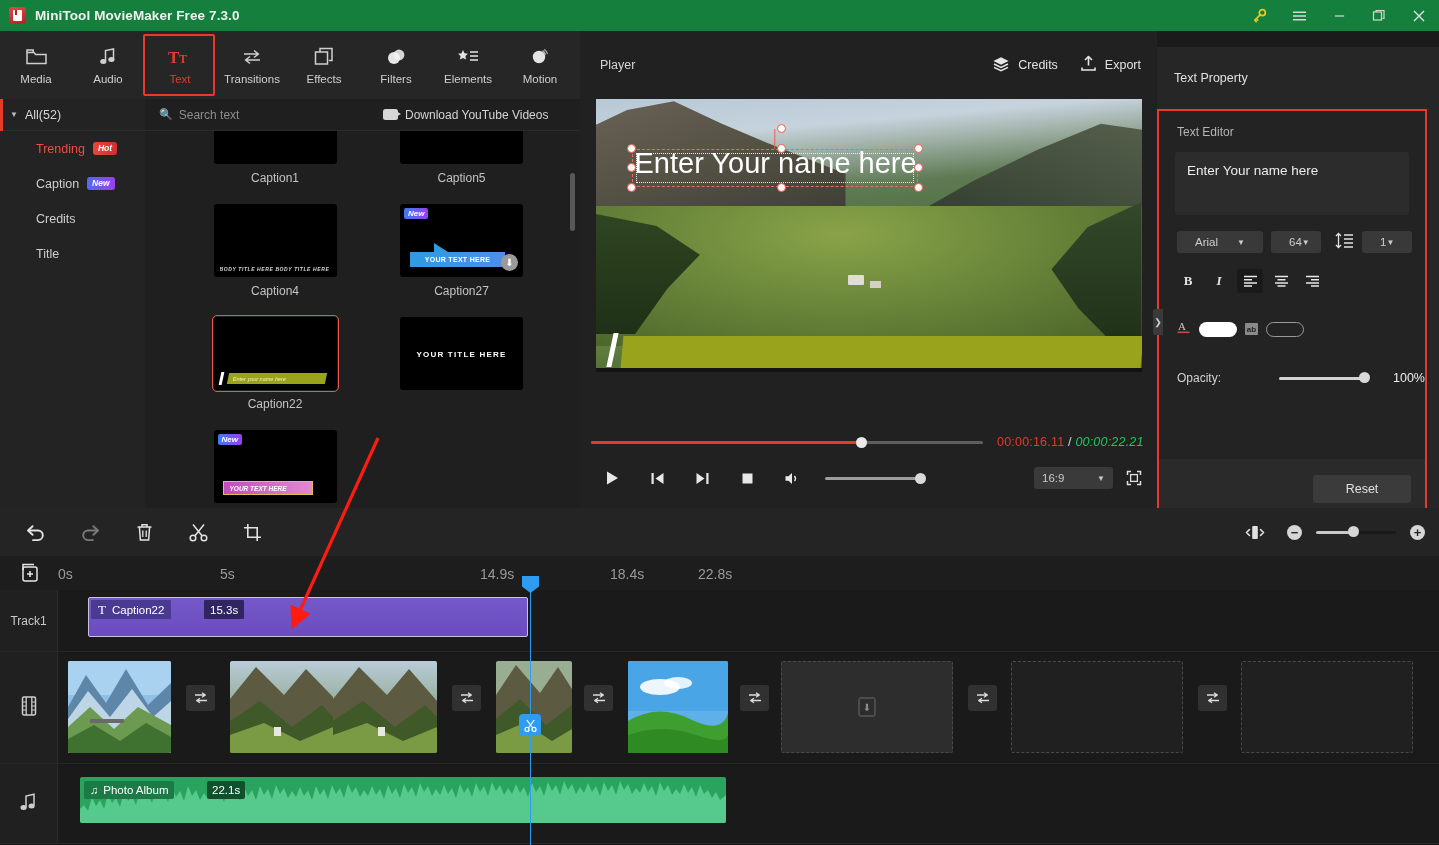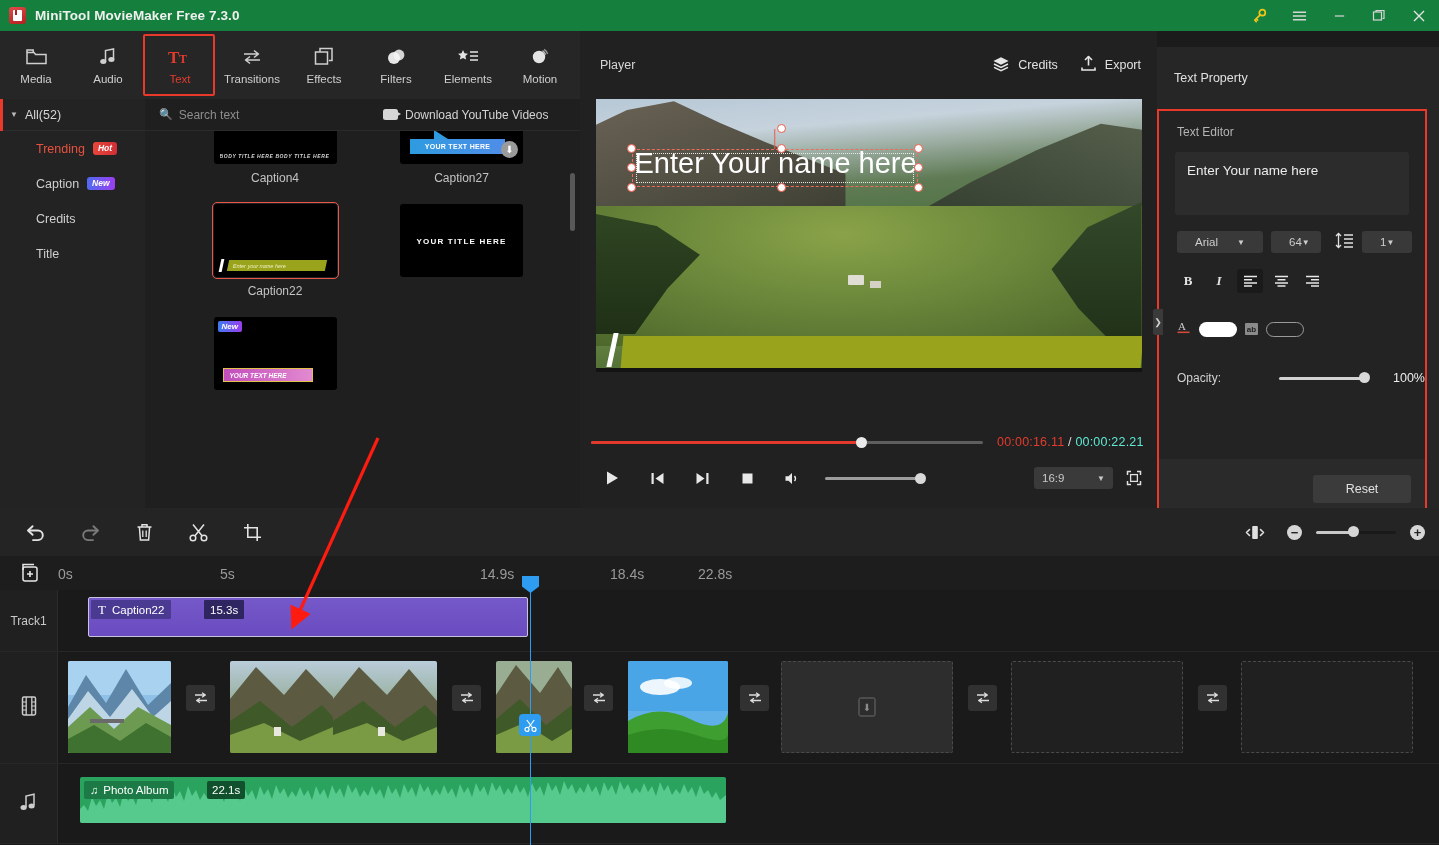--- a/index.html
+++ b/index.html
@@ -134,21 +134,21 @@
   .rotstem { position:absolute; left:50%; top:-20px; width:1.5px; height:20px; background:#ef5a4a;
      transform:translateX(-50%);}
 
   
   .pbar { position:absolute; left:0; right:0; bottom:56px; height:20px; display:flex; align-items:center; padding:0 8px;}
   .track { position:relative; width:392px; height:3px; background:#5e5e5e; border-radius:2px; margin-left:3px;}
   .track .fill{ position:absolute; left:0; top:0; height:3px; width:272px; background:#e23b2e; border-radius:2px;}
   .track .knob{ position:absolute; left:265px; top:-4px; width:11px; height:11px; border-radius:50%; background:#eaeaea;}
   .times{ margin-left:14px; font-size:12.5px; letter-spacing:.2px; white-space:nowrap;}
   .times .cur{ color:#e23b2e;}
-  .times .tot{ color:#5eead4;}
+  .times .tot{ color:#22c55e;font-style:italic;}
   .pctrl{ position:absolute; left:0; right:0; bottom:16px; height:28px; display:flex; align-items:center; padding:0 10px; gap:0;}
   .pbtn{ width:45px; height:28px; display:flex; align-items:center; justify-content:center; color:#e6e6e6;}
   .volbar{ position:relative; width:100px; height:3px; background:#9d9d9d; border-radius:2px; margin-left:10px;}
   .volbar .vknob{ position:absolute; right:-1px; top:-4px; width:11px; height:11px; border-radius:50%; background:#d9d9d9;}
   .ratio{ margin-left:auto; display:flex; align-items:center; gap:8px;}
   .ratiosel{ width:79px; height:22px; background:#3a3a3a; border-radius:3px; display:flex;
      align-items:center; justify-content:space-between; padding:0 8px; font-size:11.5px; color:#c9c9c9;}
   .fsbtn{ width:26px; height:26px; display:flex; align-items:center; justify-content:center; color:#e0e0e0;}
 
   
@@ -401,20 +401,28 @@
       </div>
       <div class="ytdl">
         <span class="ytbox"></span>
         <span>Download YouTube Videos</span>
       </div>
     </div>
 
     <div class="grid">
       <div class="gridinner">
 
+        <div class="cell">
+          <div class="thumb"></div>
+          <div class="clabel">Caption1</div>
+        </div>
+        <div class="cell">
+          <div class="thumb"></div>
+          <div class="clabel">Caption5</div>
+        </div>
 
         <div class="cell">
           <div class="thumb">
             <div class="t-marquee">BODY TITLE HERE BODY TITLE HERE</div>
           </div>
           <div class="clabel">Caption4</div>
         </div>
         <div class="cell">
           <div class="thumb">
             <span class="newtag">New</span>

